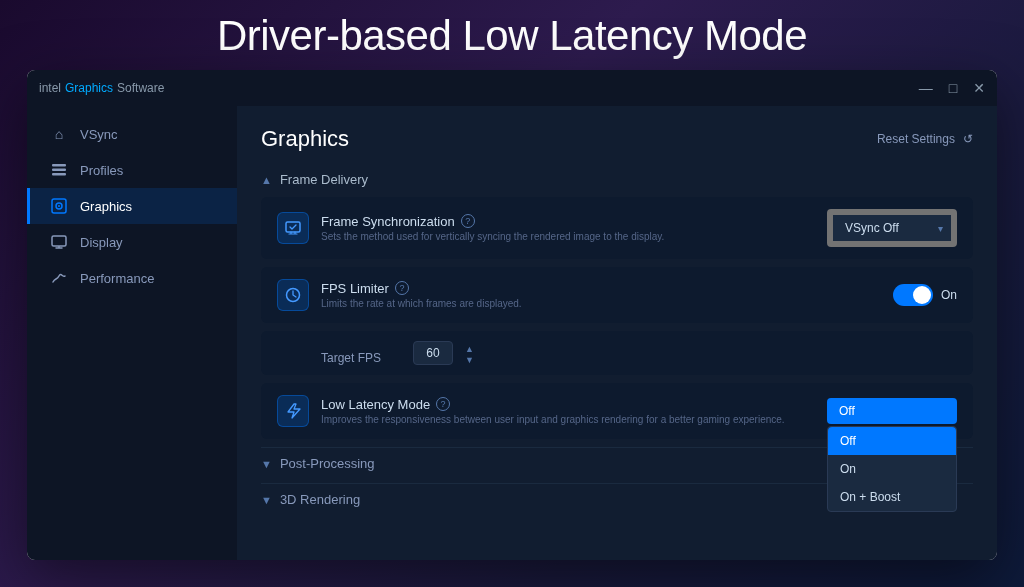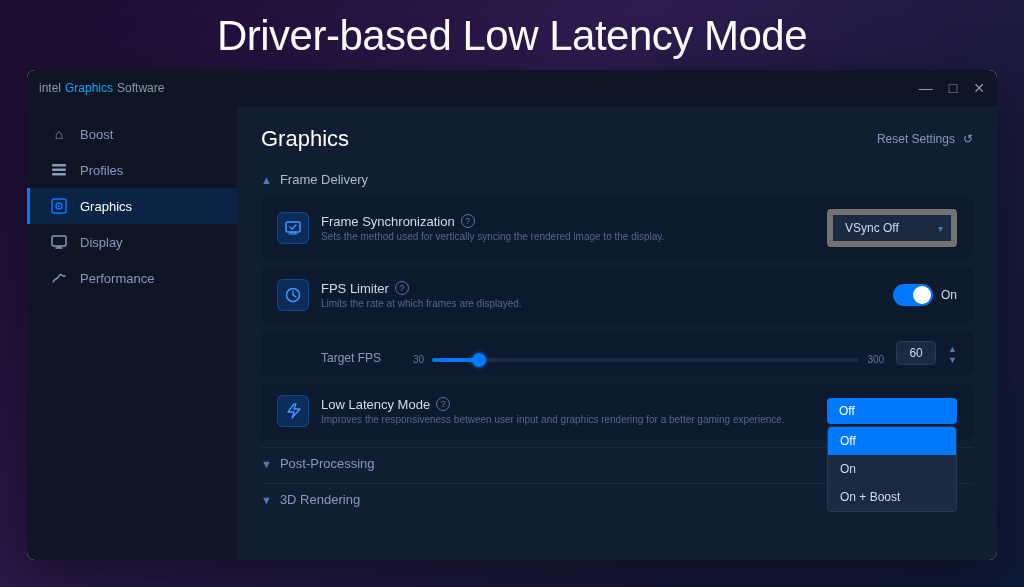--- a/index.html
+++ b/index.html
@@ -416,21 +416,21 @@
       <span class="win-ctrl">□</span>
       <span class="win-ctrl">✕</span>
     </div>
   </div>
 
   <div class="window-body">
 
     <div class="sidebar">
       <div class="sidebar-item">
         <span class="sidebar-icon">⌂</span>
-        <span>Boost</span>
+        <span>VSync</span>
       </div>
       <div class="sidebar-item">
         <span class="sidebar-icon">
           <svg width="16" height="16" viewBox="0 0 16 16" fill="none">
             <rect x="1" y="2" width="14" height="2.5" rx="1" fill="#8899bb"></rect>
             <rect x="1" y="6.5" width="14" height="2.5" rx="1" fill="#8899bb"></rect>
             <rect x="1" y="11" width="14" height="2.5" rx="1" fill="#8899bb"></rect>
           </svg>
         </span>
         <span>Profiles</span>
@@ -520,28 +520,20 @@
         <div class="setting-control">
           <div class="toggle">
             <div class="toggle-knob"></div>
           </div>
           <span class="toggle-label">On</span>
         </div>
       </div>
 
       <div class="slider-row">
         <span class="slider-label">Target FPS</span>
-        <div class="slider-track-container">
-          <span class="slider-min">30</span>
-          <div class="slider-track">
-            <div class="slider-fill" style="width: 11%;"></div>
-            <div class="slider-thumb" style="left: 11%;"></div>
-          </div>
-          <span class="slider-max">300</span>
-        </div>
         <div class="slider-value-box">60</div>
         <div style="display:flex; flex-direction:column; gap:1px; color:#5577aa; font-size:9px; cursor:pointer;">
           <span>▲</span>
           <span>▼</span>
         </div>
       </div>
 
       <div class="setting-row" style="position:relative; overflow: visible;">
         <div class="setting-icon">
           <svg width="18" height="18" viewBox="0 0 18 18" fill="none">

